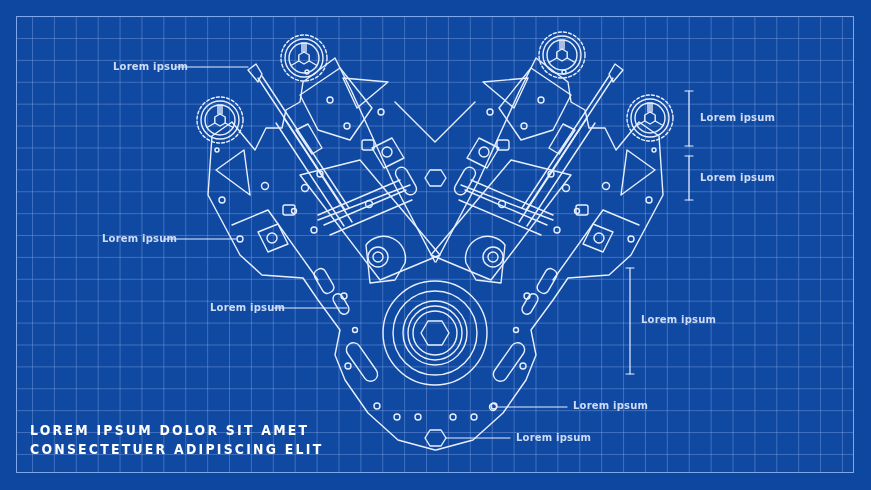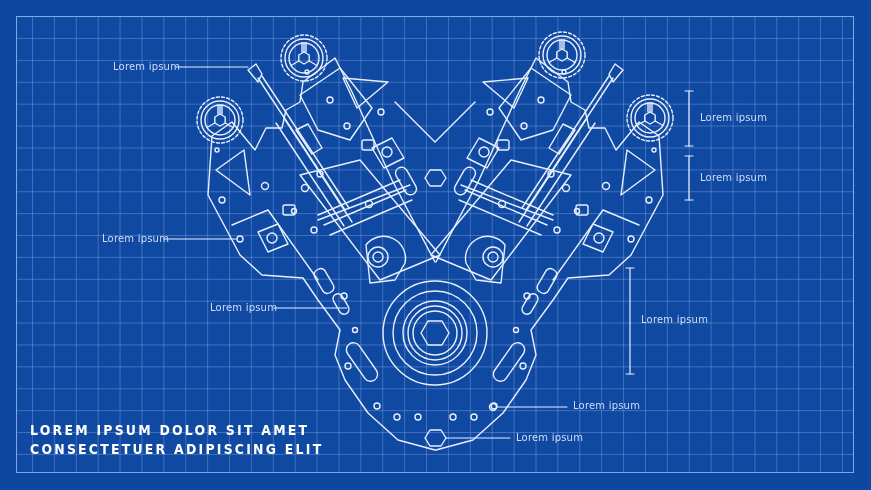--- a/index.html
+++ b/index.html
@@ -17,20 +17,21 @@
     background-image:
       linear-gradient(to right, rgba(140,175,235,0.38) 1px, transparent 1px),
       linear-gradient(to bottom, rgba(140,175,235,0.38) 1px, transparent 1px);
     background-size: 21.9px 21.9px;
     background-position: 15px 21px;
   }
   svg.drawing { position: absolute; left: 0; top: 0; }
   .label {
     position: absolute; color: #cfdcf6; font-size: 10px; letter-spacing: 0.2px;
     white-space: nowrap;
+    font-weight: bold;
   }
   .title {
     position: absolute; left: 30px; top: 421px;
     color: #ffffff; font-family: "DejaVu Sans", sans-serif;
     font-weight: bold; font-size: 14.5px; letter-spacing: 2.6px; line-height: 19px;
     transform: scaleX(0.86); transform-origin: left top;
   }
   .title div { white-space: nowrap; }
 </style>
 </head>

